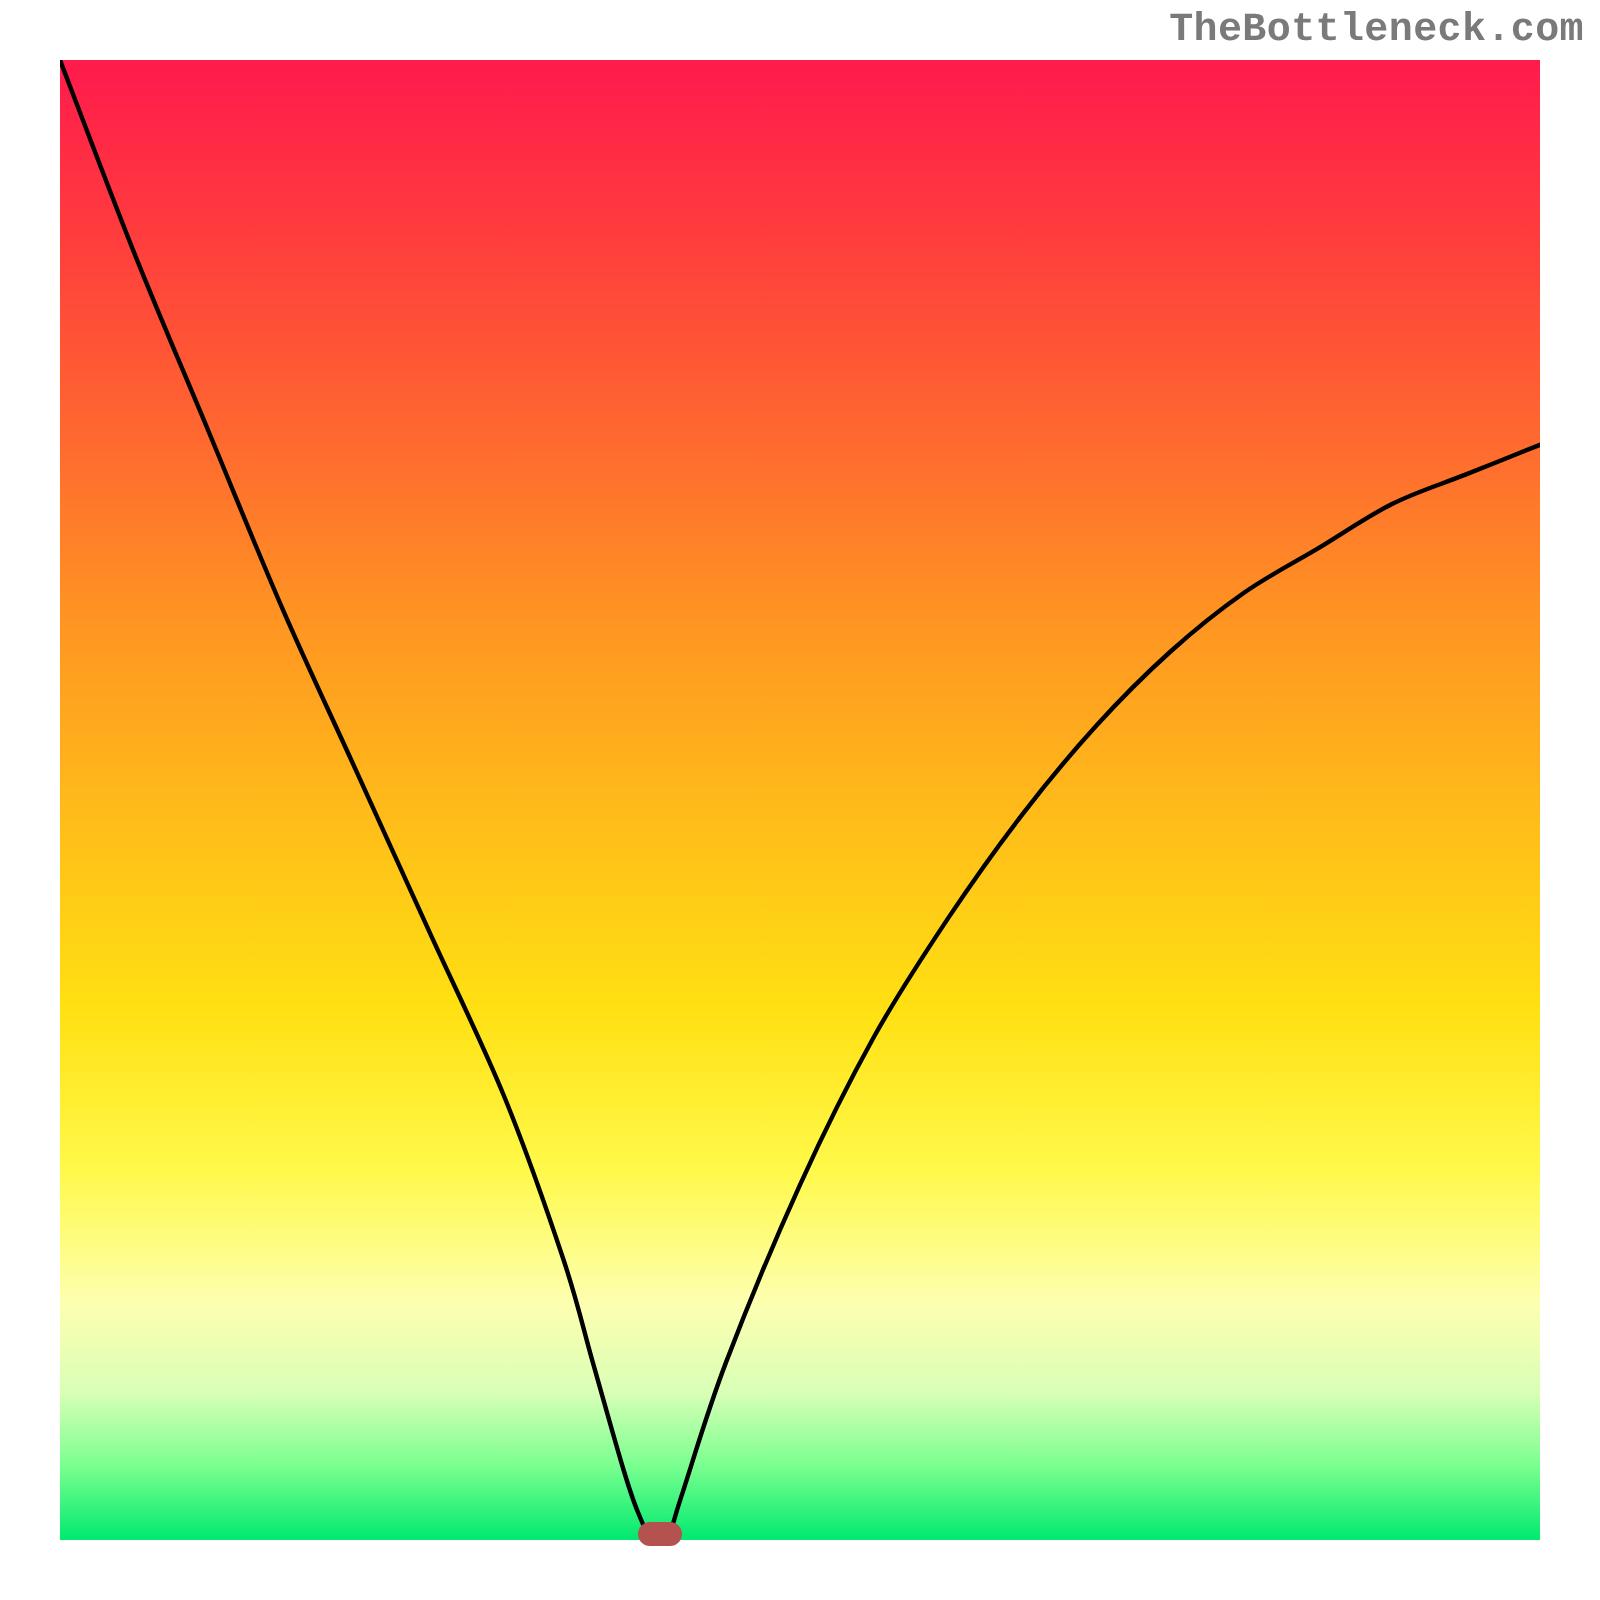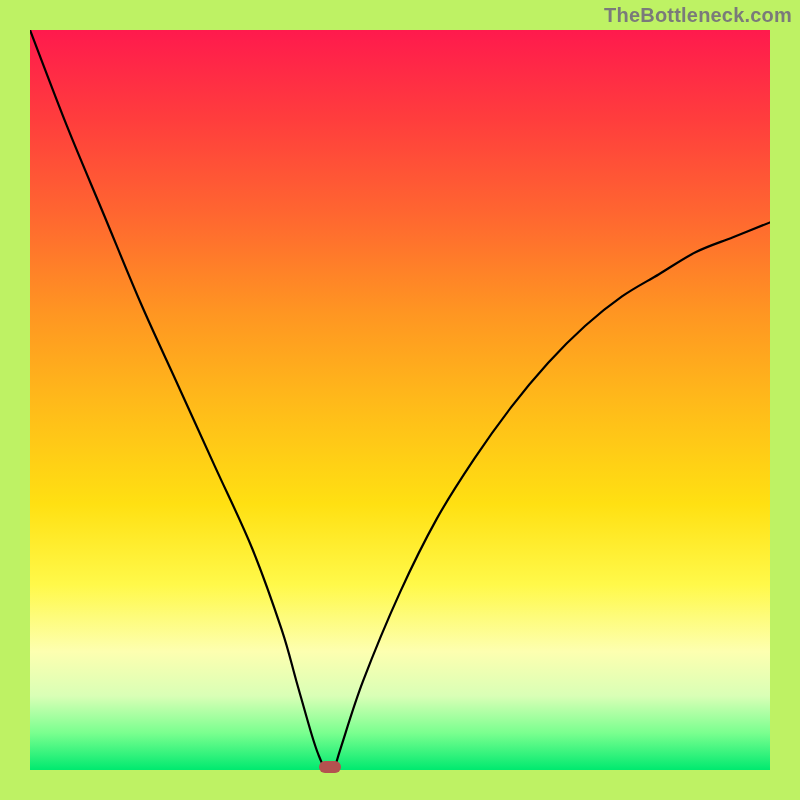--- a/index.html
+++ b/index.html
@@ -10,21 +10,22 @@
     background: #000;
     overflow: hidden;
     font-family: Arial, Helvetica, sans-serif;
   }
   .frame {
     position: absolute;
     top: 0;
     left: 0;
     width: 800px;
     height: 800px;
-    background: #bef264;
+    background: #ffffff;
+    font-family: Liberation Mono, monospace;
   }
   .plot-area {
     position: absolute;
     top: 30px;
     left: 30px;
     width: 740px;
     height: 740px;
     background: linear-gradient(to bottom,
       #ff1a4d 0%,
       #ff3d3d 12%,

